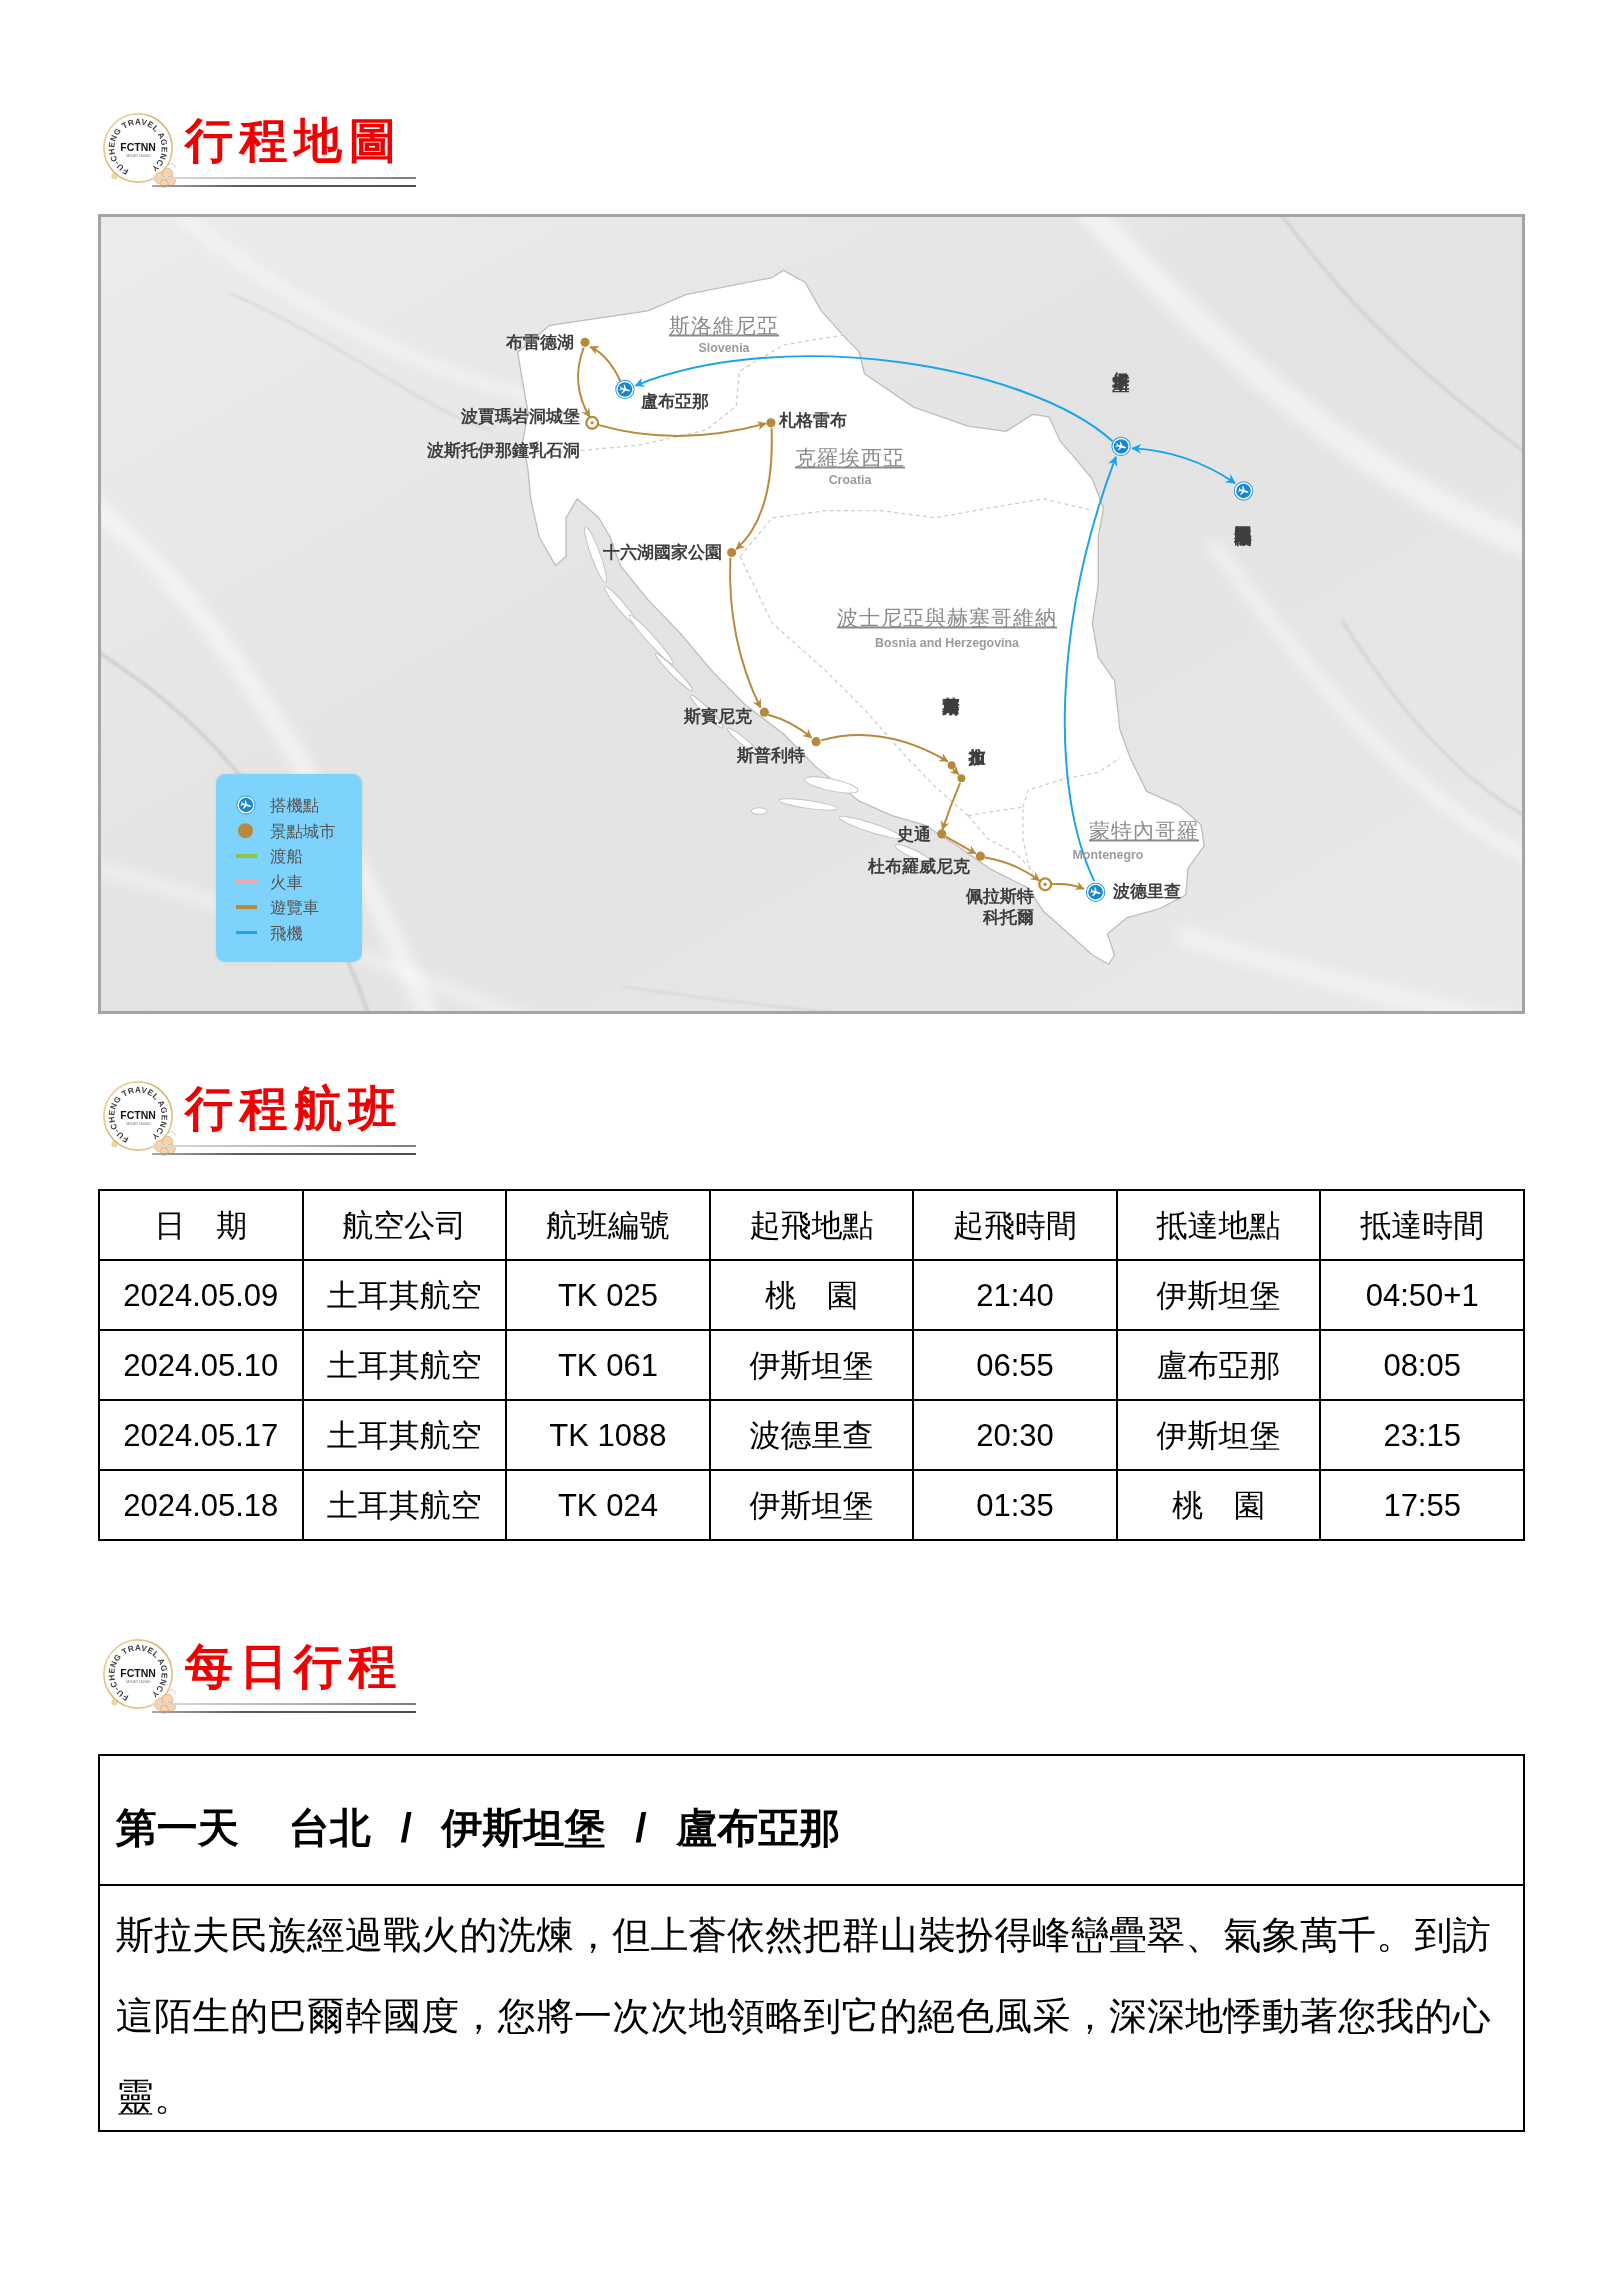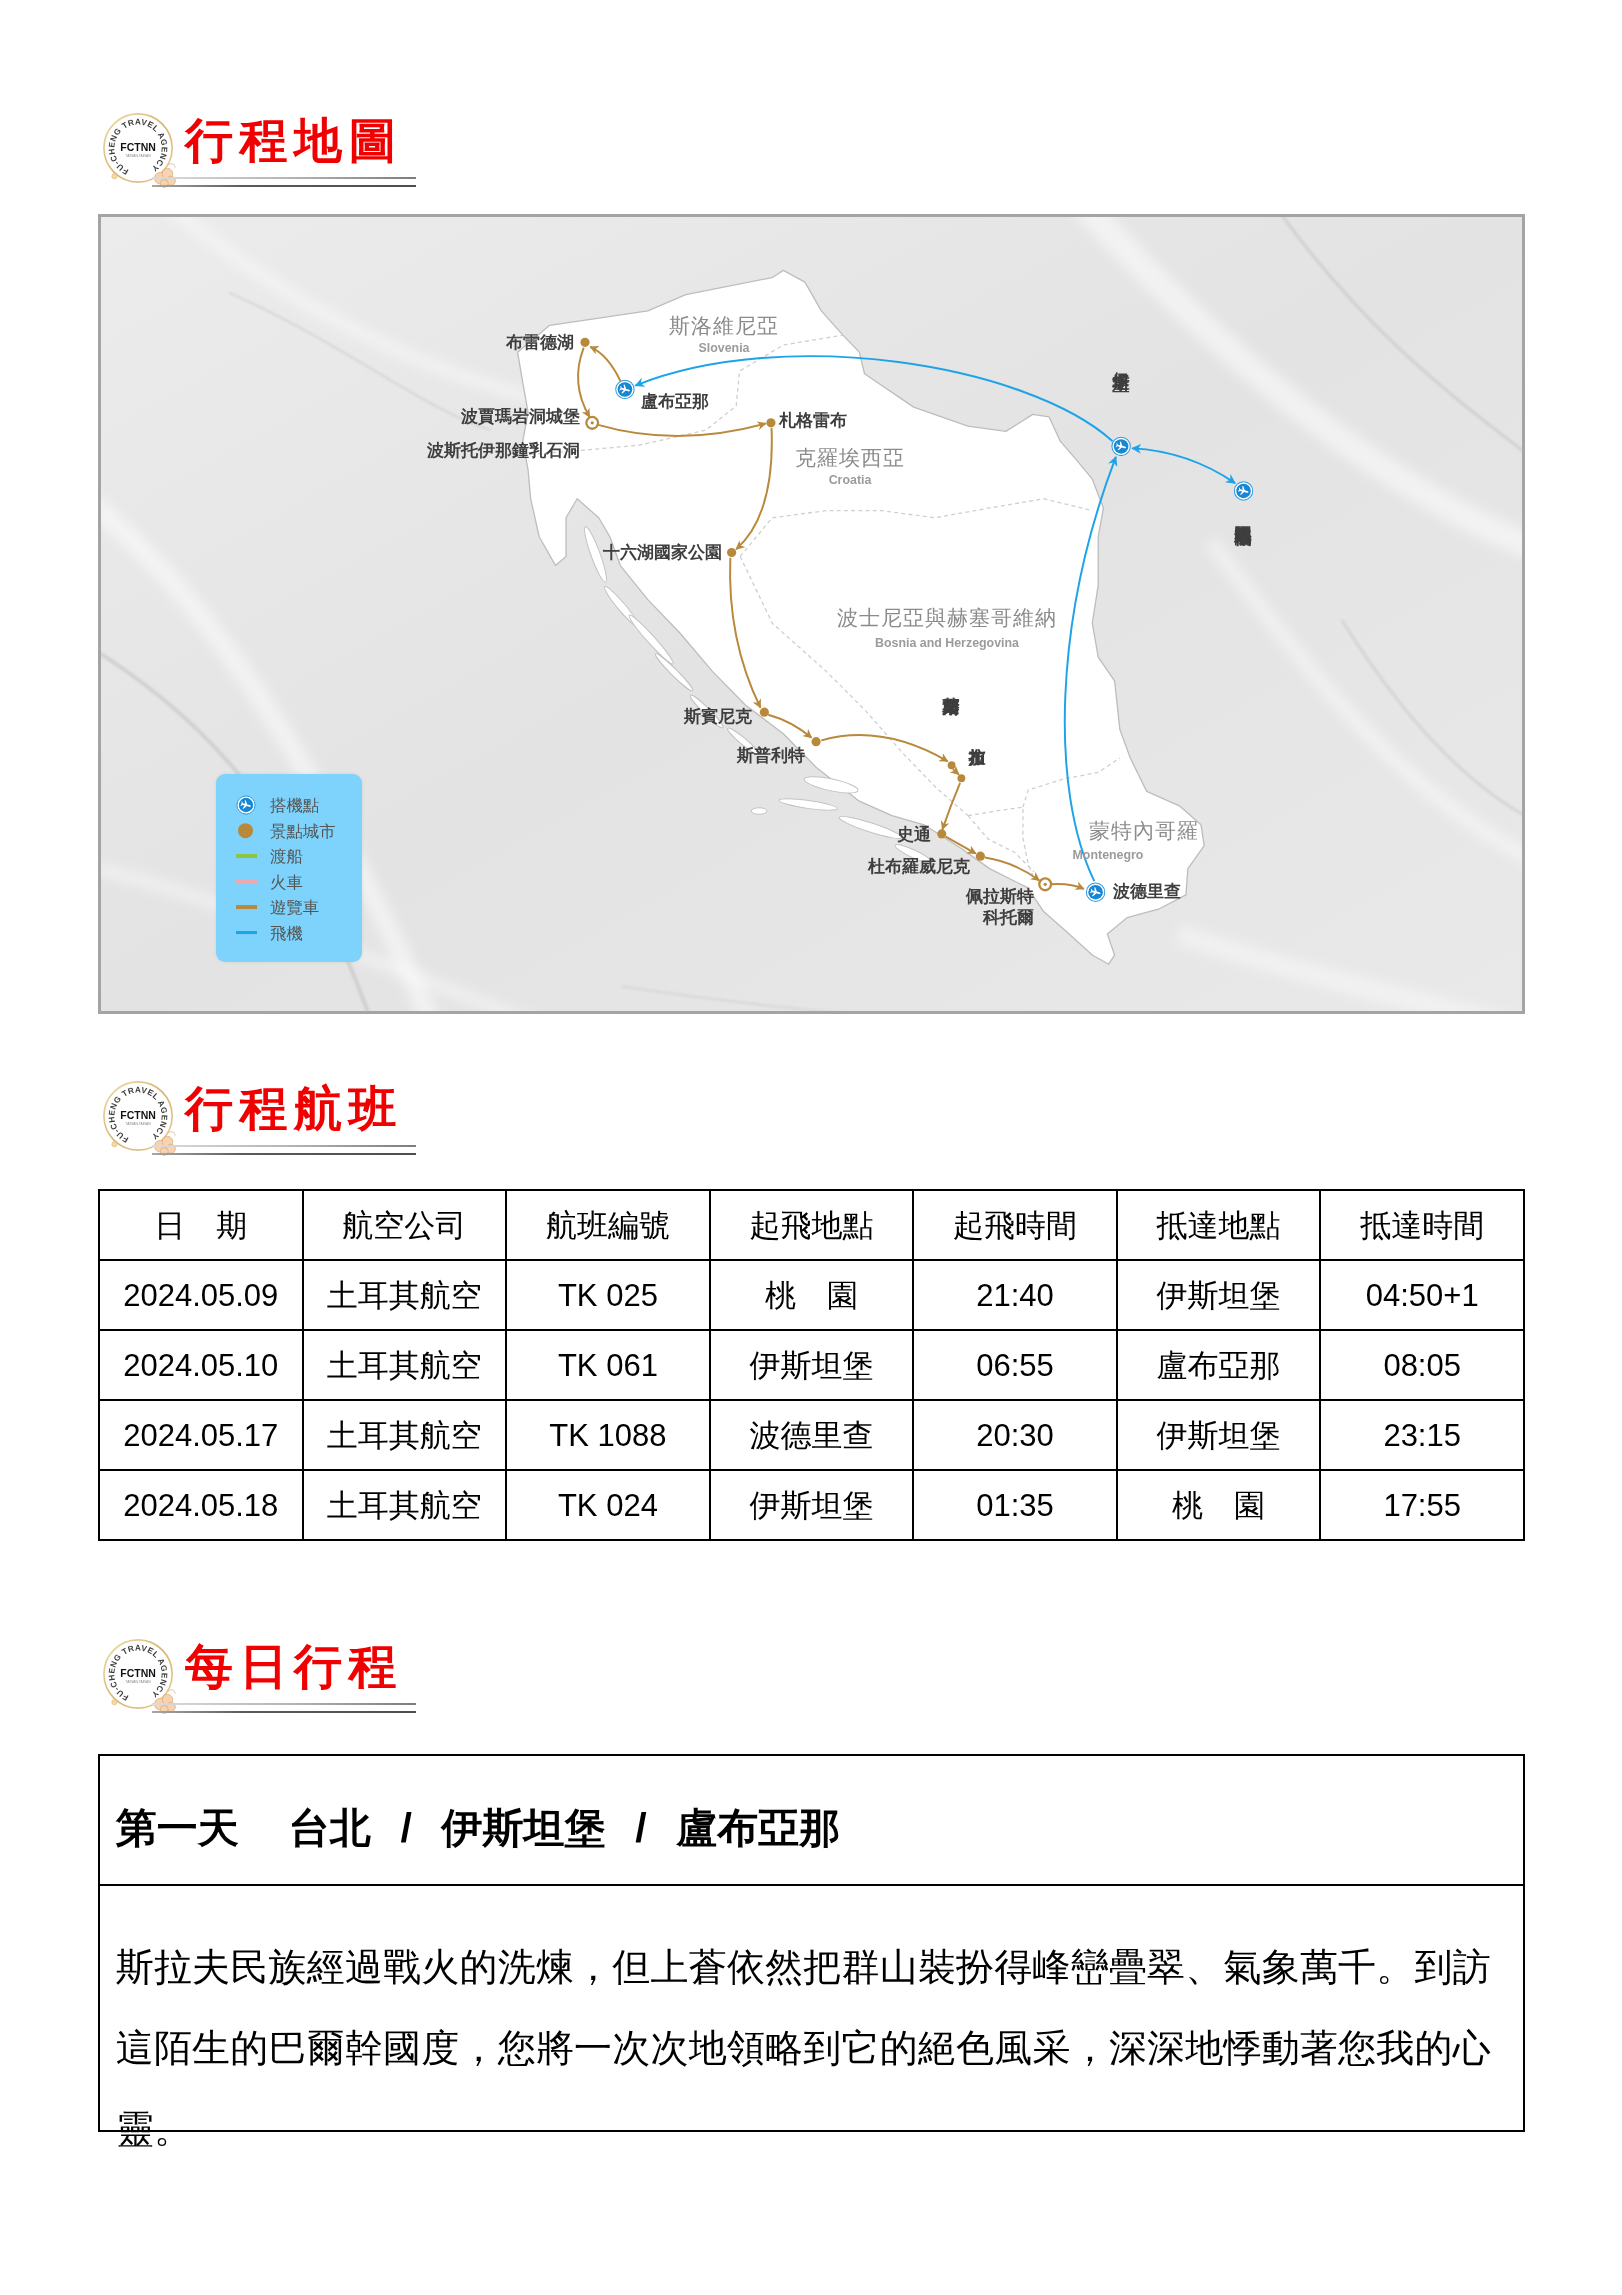--- a/index.html
+++ b/index.html
@@ -21,21 +21,21 @@
 
   
   #map { position:absolute; left:98px; top:214px; width:1427px; height:800px; overflow:hidden; background:#e7e7e7; }
   #map .map-svg { position:absolute; left:0; top:0; }
   #map .frame { position:absolute; left:0; top:0; right:0; bottom:0; border:3.3px solid #a4a4a4; pointer-events:none; }
   .lbl { position:absolute; white-space:nowrap; transform:translateY(-50%); line-height:1; }
   .lbl.r { transform:translate(-100%,-50%); }
   .lbl.c { transform:translate(-50%,-50%); }
   .lbl.v { writing-mode:vertical-rl; transform:translateX(-50%); letter-spacing:0.7px; }
   .city { font-size:17px; font-weight:bold; color:#3e3e3e; }
-  .country-zh { font-size:21px; color:#8b8b8b; letter-spacing:1px; }
+  .country-zh { font-size:21px; color:#8b8b8b; letter-spacing:1px;text-decoration:underline; }
   .country-en { font-family:Liberation Sans, sans-serif; font-weight:bold; font-size:12.4px; color:#9b9b9b; }
 
   .legend {
     position:absolute; left:118px; top:560px; width:146px; height:188px; background:#7dd3fc;
     border-radius:9.2px; box-shadow:0 0 3.9px rgba(0,0,0,0.08); padding-top:18.3px; box-sizing:border-box;
   }
   .legend-row { position:relative; height:25.5px; }
   .legend-row .sym { position:absolute; top:50%; transform:translateY(-50%); }
   .legend-row .txt {
     position:absolute; left:54px; top:50%; transform:translateY(-50%);
@@ -62,21 +62,21 @@
     position:absolute; left:98px; top:1754px; width:1427px; height:378px;
     border:2.3px solid #000; box-sizing:border-box;
   }
   .day-head {
     height:130px; border-bottom:2px solid #000; box-sizing:border-box;
     display:flex; align-items:center; padding-left:15.7px; padding-top:17px;
     font-size:41px; font-weight:bold; white-space:nowrap;
   }
   .day-label { margin-right:50px; }
   .day-route { word-spacing:18.3px; }
-  .day-body { padding:9.2px 0 0 15.7px; box-sizing:border-box; height:243px; overflow:visible;margin-top:32px; }
+  .day-body { padding:9.2px 0 0 15.7px; box-sizing:border-box; height:243px; overflow:visible; }
   .day-desc { width:1381px; font-size:38px; line-height:81px; letter-spacing:0.2px; margin:0; color:#000; }
 </style>
 </head>
 <body>
 
 <svg width="0" height="0" style="position:absolute">
   <defs>
     <linearGradient id="gold-grad" x1="0" y1="0" x2="1" y2="1">
       <stop offset="0" stop-color="#efdcad"></stop>
       <stop offset="0.5" stop-color="#d7b56e"></stop>

